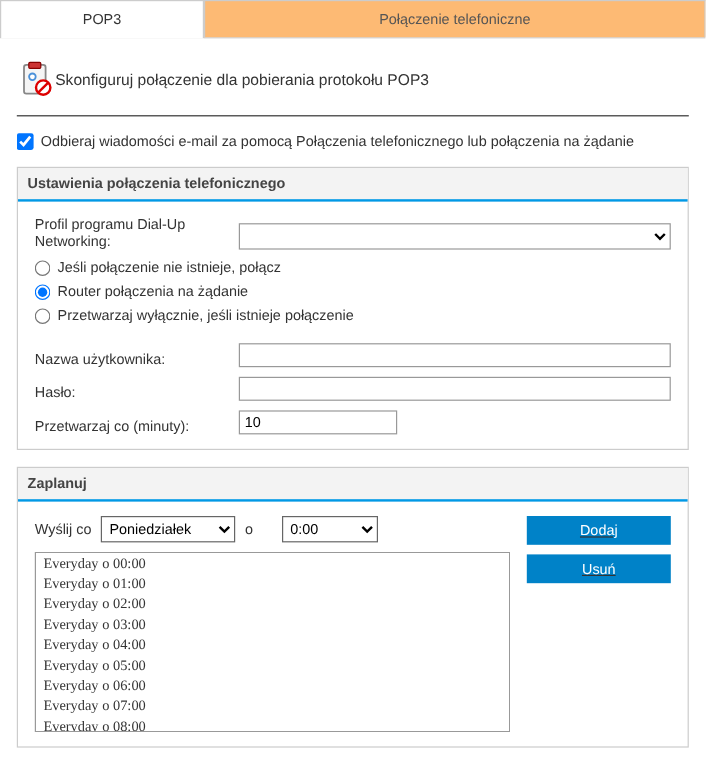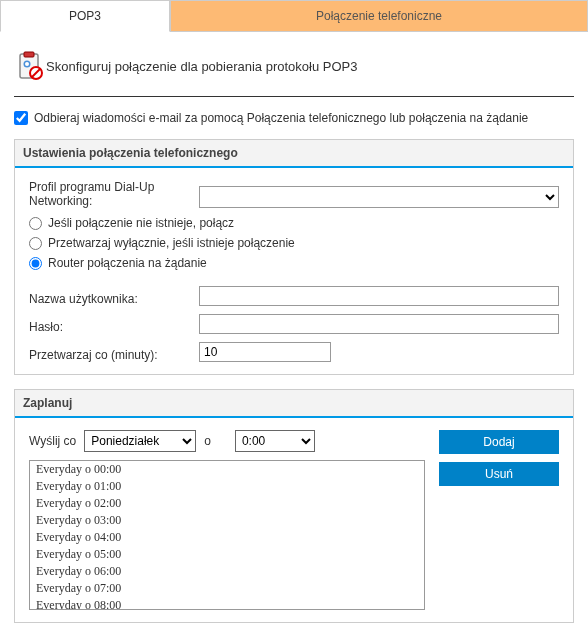--- a/index.html
+++ b/index.html
@@ -91,21 +91,21 @@
   .schedule-flex { display:flex; gap:14px; align-items:flex-start; }
   .schedule-list {
     flex:1;
     border: 1px solid #999;
     height: 150px;
     overflow-y: scroll;
     background:#fff;
     font-size:12px;
   }
   .schedule-list .item { padding: 1px 6px; font-family: Liberation Serif, serif; }
-  .btn-col { width:120px; display:flex; flex-direction:column; gap:8px; }
+  .btn-col { width:120px; display:flex; flex-direction:column; gap:8px;text-decoration:underline; }
   .btn {
     background: #0082c8;
     color: #fff;
     border: none;
     padding: 5px 0;
     text-align: center;
     cursor: pointer;
     font-size: 12px;
   }
 </style>
@@ -149,26 +149,26 @@
           <option></option>
         </select>
       </div>
 
       <div class="radio-group">
         <div class="radio-row">
           <input type="radio" name="cm" style="">
           <label>Jeśli połączenie nie istnieje, połącz</label>
         </div>
         <div class="radio-row">
+          <input type="radio" name="cm" checked="" style="">
+          <label>Router połączenia na żądanie</label>
+        </div>
+        <div class="radio-row">
           <input type="radio" name="cm" style="">
           <label>Przetwarzaj wyłącznie, jeśli istnieje połączenie</label>
-        </div>
-        <div class="radio-row">
-          <input type="radio" name="cm" checked="" style="">
-          <label>Router połączenia na żądanie</label>
         </div>
       </div>
 
       <div class="form-row">
         <div class="form-label">Nazwa użytkownika:</div>
         <input type="text" class="form-input-wide" value="" style="">
       </div>
       <div class="form-row">
         <div class="form-label">Hasło:</div>
         <input type="password" class="form-input-wide" value="" style="">

